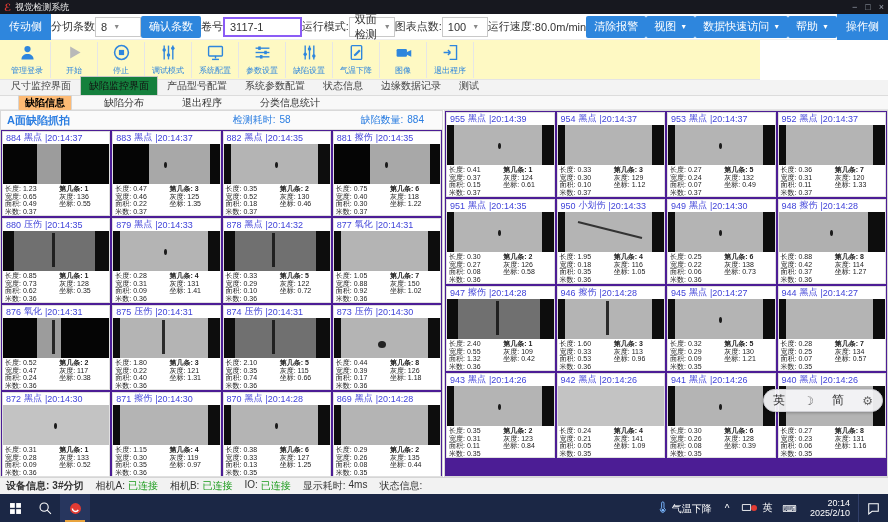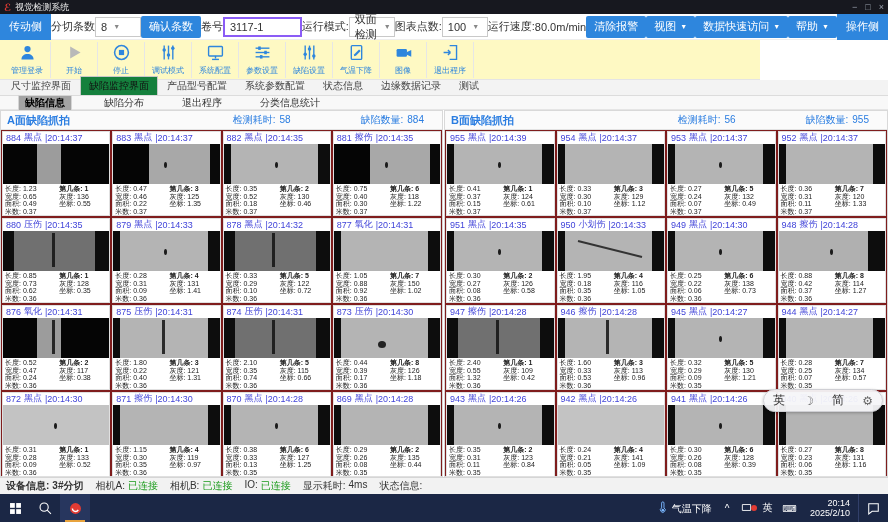--- a/index.html
+++ b/index.html
@@ -28,24 +28,24 @@
   .action { width:47px; height:36px; display:flex; flex-direction:column; align-items:center; justify-content:center; gap:1px; border-right:1px solid #e6e6e6; cursor:pointer; }
   .action svg { width:19px; height:19px; }
   .action .albl { font-size:8px; color:#2e86dd; white-space:nowrap; }
 
   
   .maintabs { position:absolute; left:0; top:80px; width:888px; height:16px; background:#f3f3f3; display:flex; align-items:flex-end; padding-left:2px; border-bottom:1px solid #dcdcdc; }
   .maintab { padding:2px 8px; font-size:10px; color:#444; border:1px solid transparent; border-bottom:none; cursor:pointer; }
   .maintab.active { background:#15803d; border-color:#c9c9c9; color:#111; }
   .subtabs { position:absolute; left:0; top:96px; width:888px; height:14px; background:#f8f8f8; display:flex; align-items:center; padding-left:18px; gap:26px; border-bottom:1px solid #e5e5e5; }
   .subtab { font-size:10px; color:#333; cursor:pointer; padding:0 6px; }
-  .subtab.active { color:#000; font-weight:bold; background:#a3a3a3; border:1px solid #d5d5d5; border-bottom:none; }
+  .subtab.active { color:#000; font-weight:bold; background:#fdba74; border:1px solid #d5d5d5; border-bottom:none; }
 
   
-  .panel { position:absolute; top:110px; height:367px; background:#7f1d1d; border:1px solid #d9d9d9; }
+  .panel { position:absolute; top:110px; height:367px; background:#4c1d95; border:1px solid #d9d9d9; }
   .panel-a { left:0; width:443px; }
   .panel-b { left:444px; width:444px; }
   .phead { height:19px; display:flex; align-items:center; padding:0 6px; background:#fbfbfb; border-bottom:1px solid #e3e3e3; color:#2a7de1; }
   .phead .ptitle { font-weight:bold; font-size:11px; }
   .phead .pgroup { font-size:10px; }
   .phead .g-time { margin-left:auto; margin-right:70px; }
   .phead .g-count { margin-right:12px;text-align:center; }
   .phead .pval { margin-left:4px; }
   .grid { display:grid; grid-template-columns:repeat(4,1fr); grid-auto-rows:85px; gap:2px; padding:1px; height:348px; }
 
@@ -615,25 +615,20 @@
         <div class="b"><span>第几条:</span> <span>2</span></div>
         <div><span>灰度:</span> <span>135</span></div>
         <div><span>坐标:</span> <span>0.44</span></div>
       </div>
     </div>
   </div>
 </div>
 </div>
 
 <div class="panel panel-b">
-  <div class="phead">
-    <span class="ptitle">B面缺陷抓拍</span>
-    <span class="pgroup g-time"><span>检测耗时:</span><span class="pval">56</span></span>
-    <span class="pgroup g-count"><span>缺陷数量:</span><span class="pval">955</span></span>
-  </div>
   <div class="grid">
   <div class="card">
     <div class="card-head">
       <span>955</span>
       <span>黑点</span>
       <span>|20:14:39</span>
     </div>
     <div class="thumb v-light m-speck"></div>
     <div class="info">
       <div class="col1">

